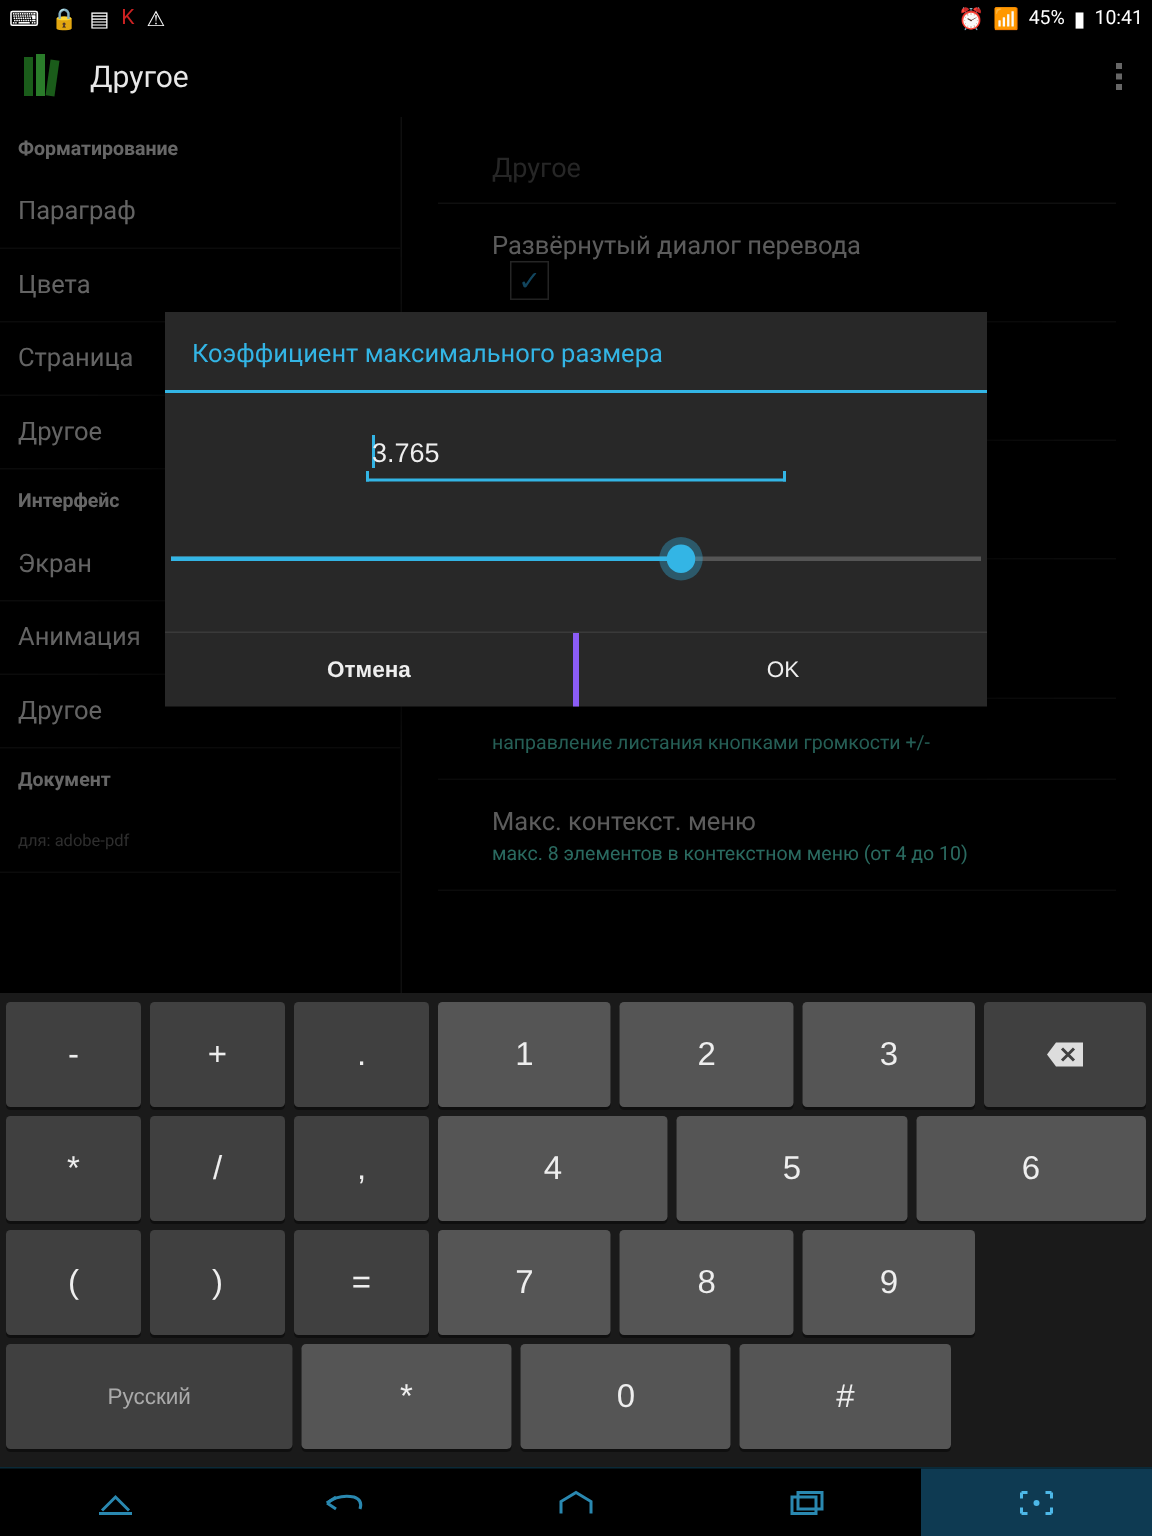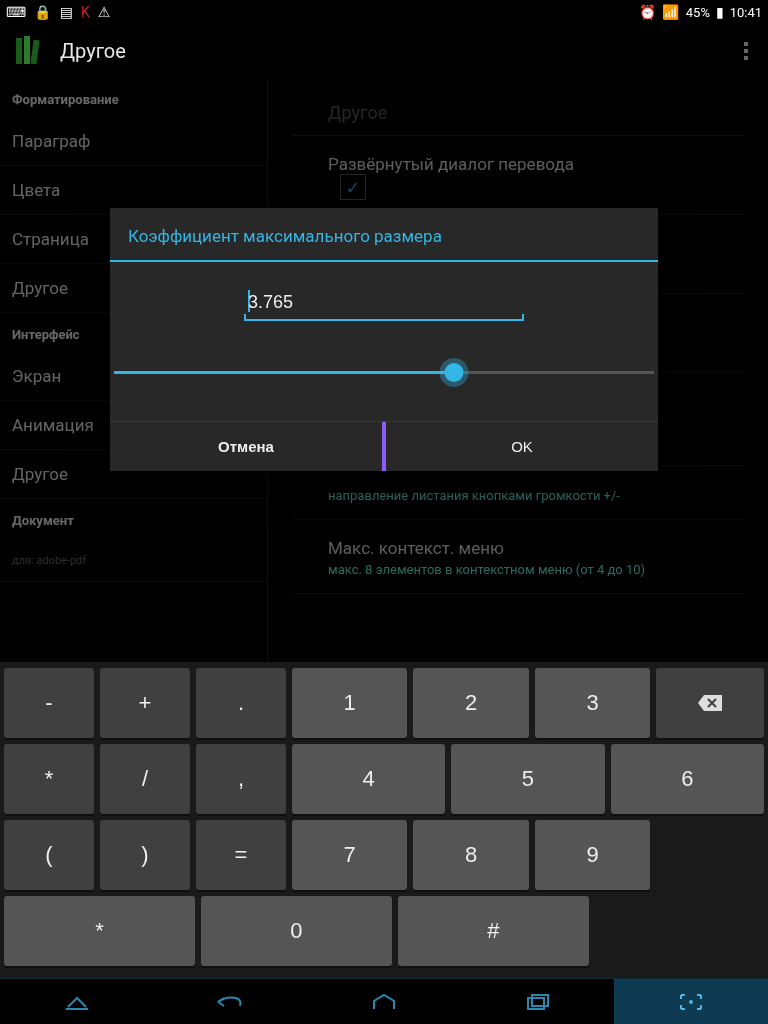--- a/index.html
+++ b/index.html
@@ -405,20 +405,21 @@
   <div class="kb-row">
     <button class="kb-key kb-sym-half">(</button>
     <button class="kb-key kb-sym-half">)</button>
     <button class="kb-key kb-sym-half">=</button>
     <button class="kb-key kb-num kb-numcol">7</button>
     <button class="kb-key kb-num kb-numcol">8</button>
     <button class="kb-key kb-num kb-numcol">9</button>
     <div class="kb-done-col"></div>
   </div>
   <div class="kb-row kb-row4">
+    <button class="kb-key kb-lang">Русский</button>
     <button class="kb-key kb-num kb-numcol">*</button>
     <button class="kb-key kb-num kb-numcol">0</button>
     <button class="kb-key kb-num kb-numcol">#</button>
     <div class="kb-done-col"></div>
   </div>
 </div>
 
 <div class="navbar">
   <div class="nav-btn">
     <svg width="26" height="18" viewBox="0 0 26 18">

